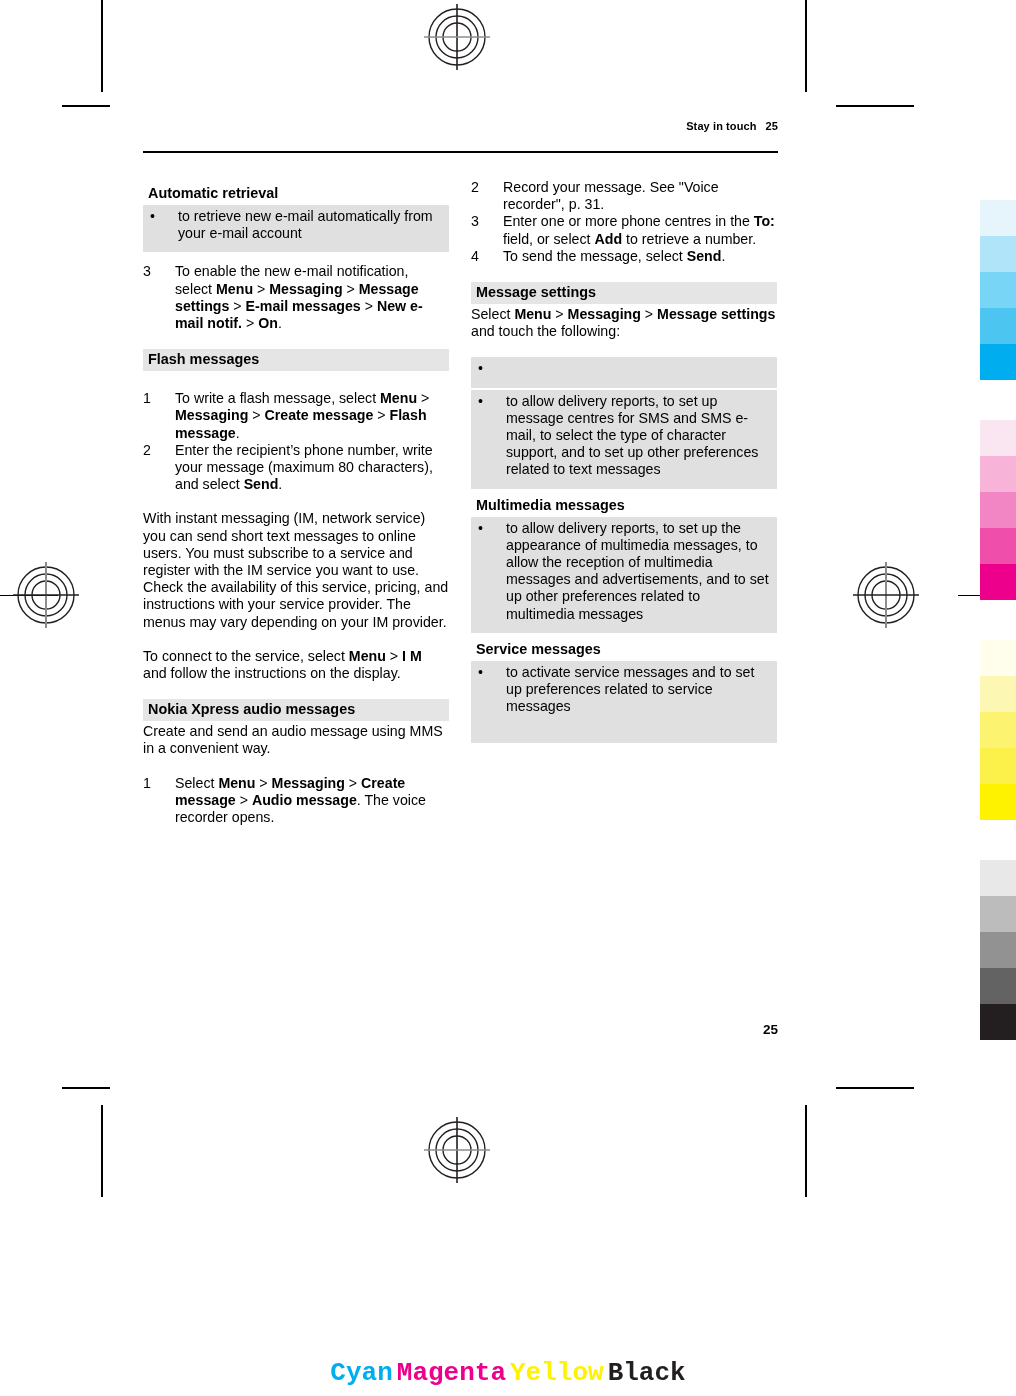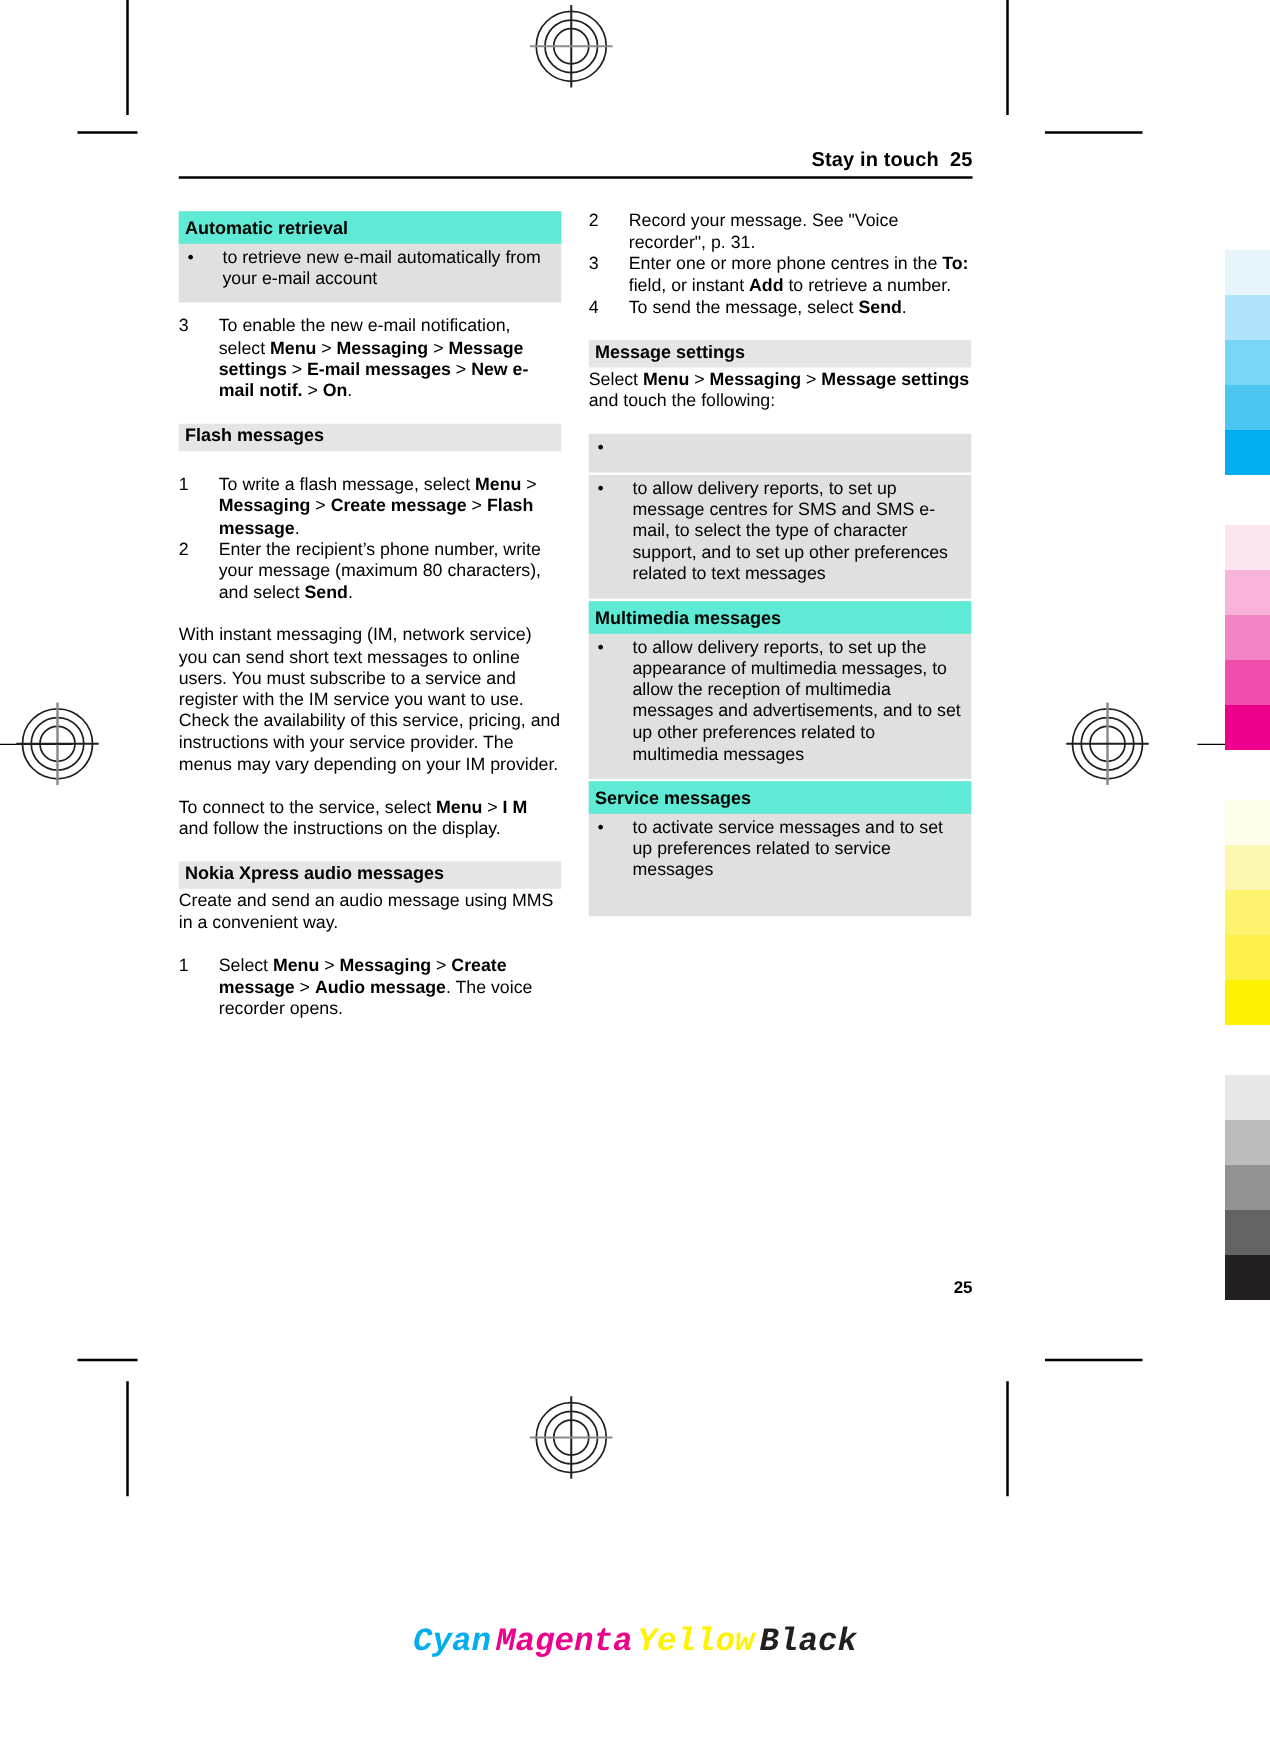--- a/index.html
+++ b/index.html
@@ -44,24 +44,24 @@
   
   .page {
     position: absolute;
     left: 143px;
     top: 120px;
     width: 635px;
   }
 
   .runhead {
     text-align: right;
-    font-size: 16px;
+    font-size: 11px;
     font-weight: bold;
     letter-spacing: 0.1px;
-    padding-bottom: 3px;
+    padding-bottom: 19px;
     border-bottom: 2px solid #000000;
   }
   .runhead .pg { margin-left: 9px; }
 
   .columns {
     display: flex;
     gap: 22px;
     margin-top: 26px;
   }
   .col { width: 306px; }
@@ -86,21 +86,21 @@
     padding: 1px 0 2px 5px;
     margin-bottom: 2px;
   }
 
   
   .box {
     background: #e0e0e0;
     margin-bottom: 2px;
   }
   .box-head {
-    background: #5eead4;
+    background: #ffffff;
     font-size: 14.4px;
     font-weight: bold;
     line-height: 19px;
     padding: 5px 0 2px 5px;
   }
   .box-body {
     padding: 3px 6px 10px 5px;
   }
   .box-row {
     display: flex;
@@ -136,28 +136,27 @@
     width: 635px;
     text-align: right;
     font-size: 13.5px;
     font-weight: bold;
   }
 
   
   .cmyk {
     position: absolute;
     left: 0;
-    top: 1298px;
+    top: 1358px;
     width: 1016px;
     text-align: center;
     font-family: "Liberation Mono", "DejaVu Sans Mono", monospace;
     font-size: 26px;
     font-weight: bold;
     letter-spacing: 0px;
-    font-style: italic;
   }
   .cmyk span { padding: 0 2px; }
 </style>
 </head>
 <body>
 
 <div class="crop v" style="left:101px; top:0px;    height:92px;"></div>
 <div class="crop v" style="left:805px; top:0px;    height:92px;"></div>
 <div class="crop h" style="left:62px;  top:105px; width:48px;"></div>
 <div class="crop h" style="left:836px; top:105px; width:78px;"></div>
@@ -313,21 +312,21 @@
 
     <div class="col">
 
       <div class="steps">
         <div class="step">
           <span class="num">2</span>
           <span class="body">Record your message. See "Voice recorder", p. 31.</span>
         </div>
         <div class="step">
           <span class="num">3</span>
-          <span class="body"><span>Enter one or more phone centres in the </span><b>To:</b><span> field, or instant </span><b>Add</b><span> to retrieve a number.</span></span>
+          <span class="body"><span>Enter one or more phone centres in the </span><b>To:</b><span> field, or select </span><b>Add</b><span> to retrieve a number.</span></span>
         </div>
         <div class="step">
           <span class="num">4</span>
           <span class="body"><span>To send the message, select </span><b>Send</b><span>.</span></span>
         </div>
       </div>
 
       <div class="gap"></div>
 
       <div class="sechead">Message settings</div>

